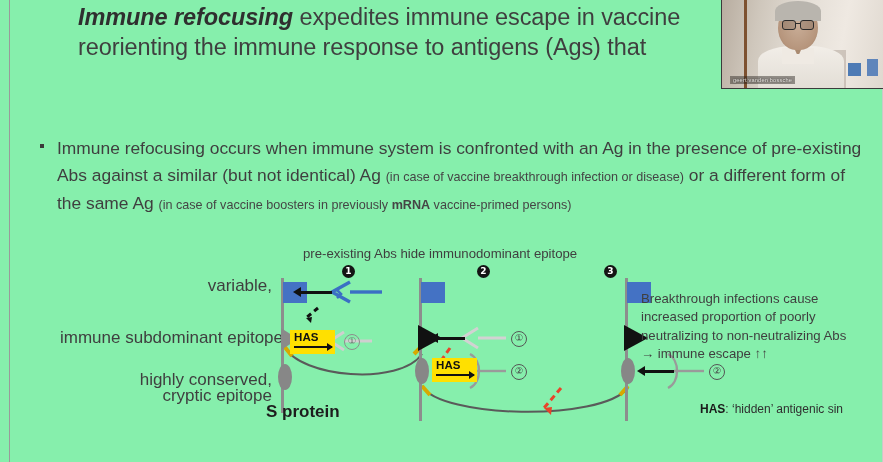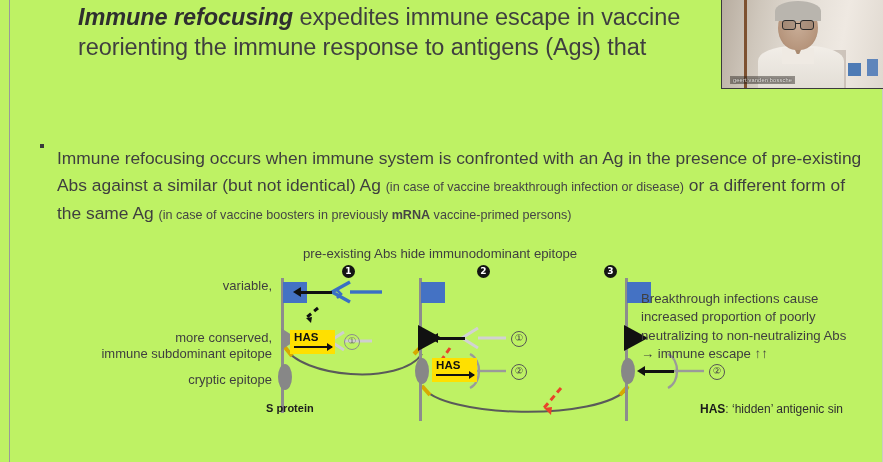--- a/index.html
+++ b/index.html
@@ -6,21 +6,21 @@
   html,body{margin:0;padding:0;background:#ffffff;}
   body{
     font-family:"Liberation Sans", sans-serif;
     color:#3a3a3a;
     -webkit-font-smoothing:antialiased;
   }
   #slide{
     position:relative;
     width:883px;
     height:462px;
-    background:#bef264;
+    background:#86efac;
     overflow:hidden;
   }
   
   .frame-line-left{
     position:absolute; left:9px; top:0; width:1px; height:462px;
     background:#9a9a9a;
   }
   .frame-line-right{
     position:absolute; right:0px; top:0; width:1px; height:462px;
     background:#c9c9c9;
@@ -50,21 +50,20 @@
   }
   .bullet-dot{
     position:absolute; left:2px; top:9px;
     width:4px;height:4px;background:#3a3a3a;border-radius:0;
   }
   .bullet-text{
     margin-left:19px;
     font-size:17.4px;
     line-height:26.5px;
     color:#3f3f3f;
-    margin-top:10px;
   }
   .bullet-text .small{
     font-size:12.6px;
     color:#454545;
   }
   .bullet-text .small b{font-weight:bold;}
 
   
   .diagram{
     position:absolute;
@@ -83,29 +82,29 @@
     background:#141414;color:#ffffff;
     font-size:9px;line-height:13px;text-align:center;
     font-family:"DejaVu Sans", sans-serif;
     font-weight:bold;
   }
 
   
   .ep-label{
     position:absolute;
     text-align:right;
-    font-size:13px;
+    font-size:17px;
     line-height:15.5px;
     color:#3f3f3f;
     white-space:nowrap;
   }
   .s-protein-label{
     position:absolute;
     left:266px; top:166px;
-    font-size:11px; font-weight:bold; color:#1d1d1d;
+    font-size:17px; font-weight:bold; color:#1d1d1d;
   }
 
   
   .stem{
     position:absolute;
     width:2.5px;
     background:#8d8d8d;
   }
   
   .blue-box{
@@ -275,24 +274,24 @@
     <div class="dg-head">pre-existing Abs hide immunodominant epitope</div>
 
     <span class="circ-num" style="left:342px;top:29px;">1</span>
     <span class="circ-num" style="left:477px;top:29px;">2</span>
     <span class="circ-num" style="left:604px;top:29px;">3</span>
 
     <div class="ep-label" style="left:60px;top:42px;width:212px;">
       <div>variable,</div>
     </div>
     <div class="ep-label" style="left:60px;top:94px;width:212px;">
-      <div>more conserved,</div>
       <div>immune subdominant epitope</div>
     </div>
     <div class="ep-label" style="left:60px;top:136px;width:212px;">
+      <div>highly conserved,</div>
       <div>cryptic epitope</div>
     </div>
 
     <svg width="883" height="200" style="position:absolute;left:0;top:0;pointer-events:none;">
       <path d="M284,110 C300,142 400,150 422,118" fill="none" stroke="#5a5a5a" stroke-width="2"></path>
       <path d="M422,150 C440,182 600,186 628,152" fill="none" stroke="#5a5a5a" stroke-width="2"></path>
 
       <path d="M284,110 L292,120" stroke="#d7a900" stroke-width="4" fill="none"></path>
       <path d="M414,118 L422,110" stroke="#d7a900" stroke-width="4" fill="none"></path>
       <path d="M422,150 L430,159" stroke="#d7a900" stroke-width="4" fill="none"></path>

